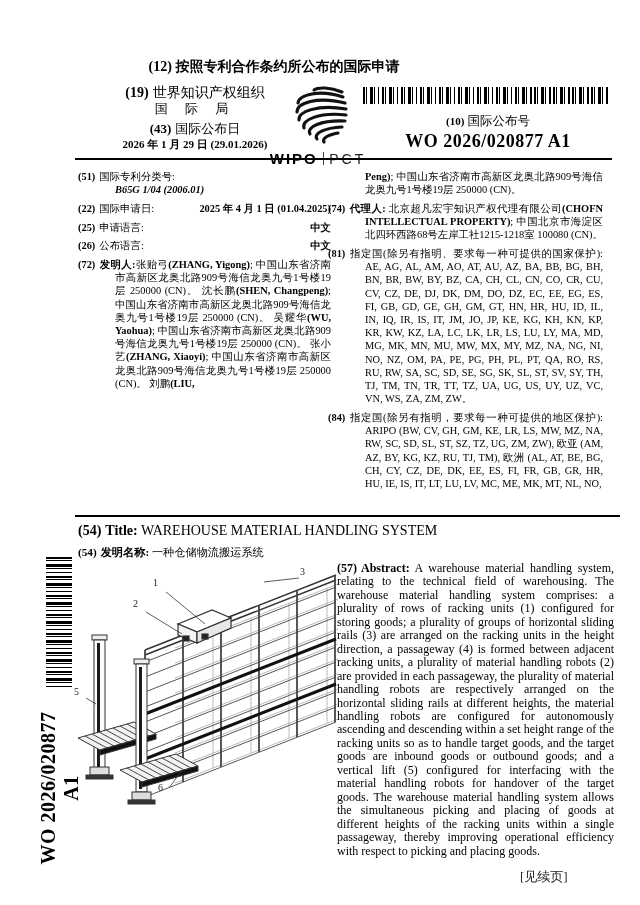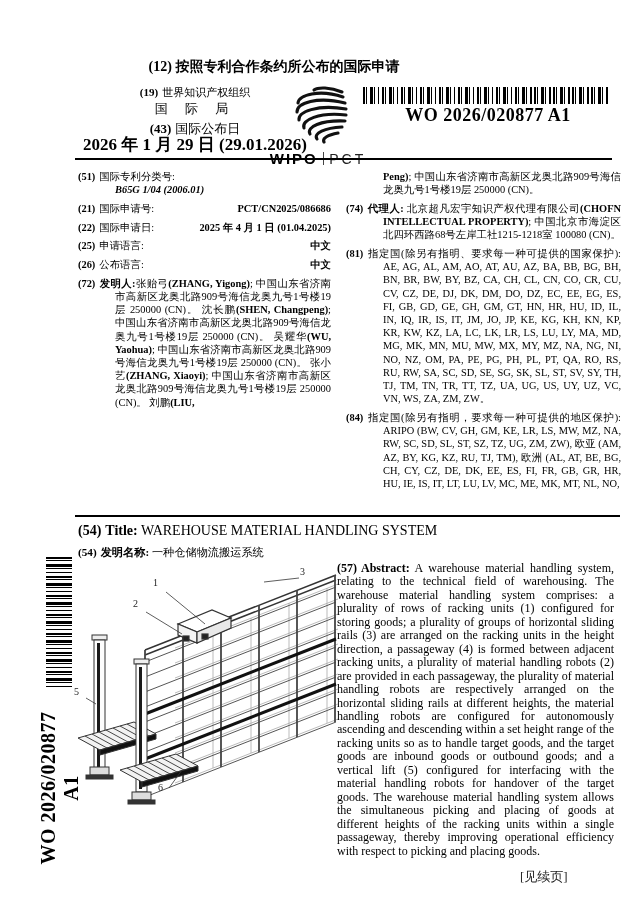--- a/index.html
+++ b/index.html
@@ -6,40 +6,40 @@
   body{width:640px;height:905px;background:#fff;color:#000;position:relative;overflow:hidden;
        font-family:"Liberation Serif", serif;}
   .abs{position:absolute;}
   .b{font-weight:bold;}
   .i{font-style:italic;}
   .fnum{font-weight:bold;margin-right:4px;}
   .small{font-size:10.4px;line-height:13.2px;}
   
   .line12{top:58px;left:0;width:548px;text-align:center;font-weight:bold;font-size:14px;}
   .hdr-left{top:84px;left:80px;width:230px;text-align:center;}
-  .hdr-left .org{font-size:11px;line-height:17px;}
+  .hdr-left .org{font-size:14px;line-height:17px;}
   .hdr-left .bureau{font-size:13px;letter-spacing:7px;line-height:16px;}
   .hdr-left .pdl{font-size:13px;line-height:16px;margin-top:4px;}
-  .hdr-left .pdv{font-size:17px;font-weight:bold;line-height:15px;}
+  .hdr-left .pdv{font-size:11px;font-weight:bold;line-height:15px;}
   .logo{top:86px;left:268px;width:100px;text-align:center;}
   .logo .wipopct{display:flex;align-items:center;justify-content:center;margin-top:2px;}
   .logo .wipopct .w{font-family:"Liberation Sans",sans-serif;font-weight:bold;font-size:15px;letter-spacing:2px;}
   .logo .wipopct .sep{width:1.5px;height:13px;background:#444;margin:0 5px;}
   .logo .wipopct .p{font-family:"Liberation Sans",sans-serif;font-weight:normal;font-size:14px;letter-spacing:3px;color:#222;}
   .hdr-right{top:87px;left:363px;width:250px;}
   .barcode-top{width:246px;height:17px;
     background:repeating-linear-gradient(90deg,#000 0 2px,#fff 2px 3px,#000 3px 4px,#fff 4px 7px,#000 7px 10px,#fff 10px 11px,#000 11px 12px,#fff 12px 15px,#000 15px 16.5px,#fff 16.5px 19px);}
   .pubnum-label{margin-top:9px;text-align:center;font-size:12.5px;}
   .pubnum-label .n{font-weight:bold;font-size:11px;}
   .pubnum-value{margin-top:1px;text-align:center;font-weight:bold;font-size:18px;letter-spacing:0.5px;}
   .divider1{top:158px;left:75px;width:537px;height:2px;background:#000;}
   .divider2{top:515px;left:75px;width:545px;height:2px;background:#000;}
   
   .col-left{top:170px;left:78px;width:253px;}
-  .col-right{top:170px;left:346px;width:275px;}
+  .col-right{top:170px;left:328px;width:275px;}
   .field{margin-bottom:5.5px;text-align:justify;}
   .hang{padding-left:37px;text-indent:-37px;}
   .cont-indent{padding-left:37px;}
   .kv{display:flex;justify-content:space-between;}
   .row30{display:flex;justify-content:space-between;padding-left:37px;}
   
   .title-en{top:523px;left:78px;width:540px;font-size:14px;}
   .title-cn{top:545px;left:78px;width:540px;font-size:11.2px;}
   .abstract{top:562px;left:337px;width:277px;font-size:12px;line-height:13.45px;text-align:justify;}
   
@@ -79,33 +79,30 @@
   </svg>
   <div class="wipopct">
     <span class="w">WIPO</span>
     <span class="sep"></span>
     <span class="p">PCT</span>
   </div>
 </div>
 
 <div class="abs hdr-right">
   <div class="barcode-top"></div>
+  <div class="pubnum-label"><span class="n">(10)</span> <span>国际公布号</span></div>
   <div class="pubnum-value">WO 2026/020877 A1</div>
 </div>
 
 <div class="abs divider1"></div>
 
 <div class="abs col-left small">
   <div class="field hang">
     <span class="fnum">(51)</span><span>国际专利分类号:</span><br>
     <span class="b i">B65G 1/04 (2006.01)</span>
-  </div>
-  <div class="field kv">
-    <span><span class="fnum">(21)</span><span>国际申请号:</span></span>
-    <span class="b">PCT/CN2025/086686</span>
   </div>
   <div class="field kv">
     <span><span class="fnum">(22)</span><span>国际申请日:</span></span>
     <span class="b">2025 年 4 月 1 日 (01.04.2025)</span>
   </div>
   <div class="field kv">
     <span><span class="fnum">(25)</span><span>申请语言:</span></span>
     <span class="b">中文</span>
   </div>
   <div class="field kv">

